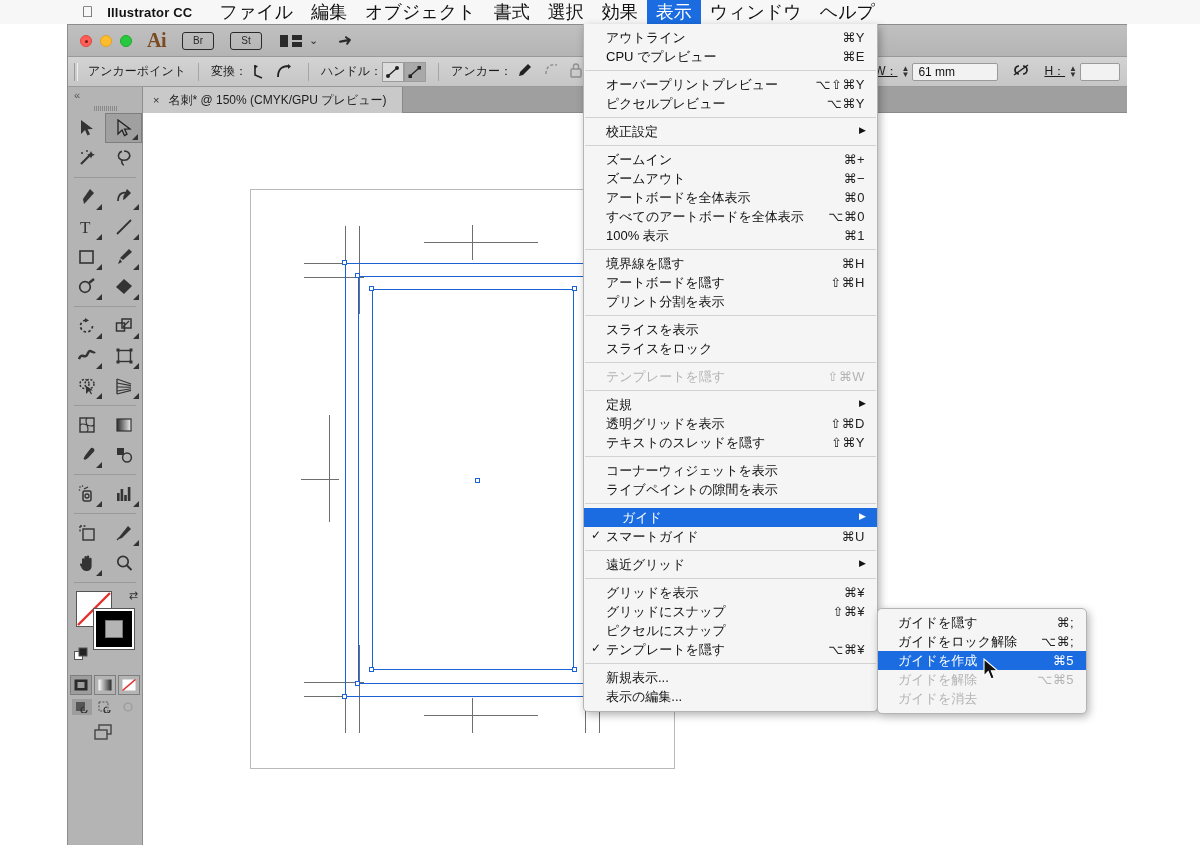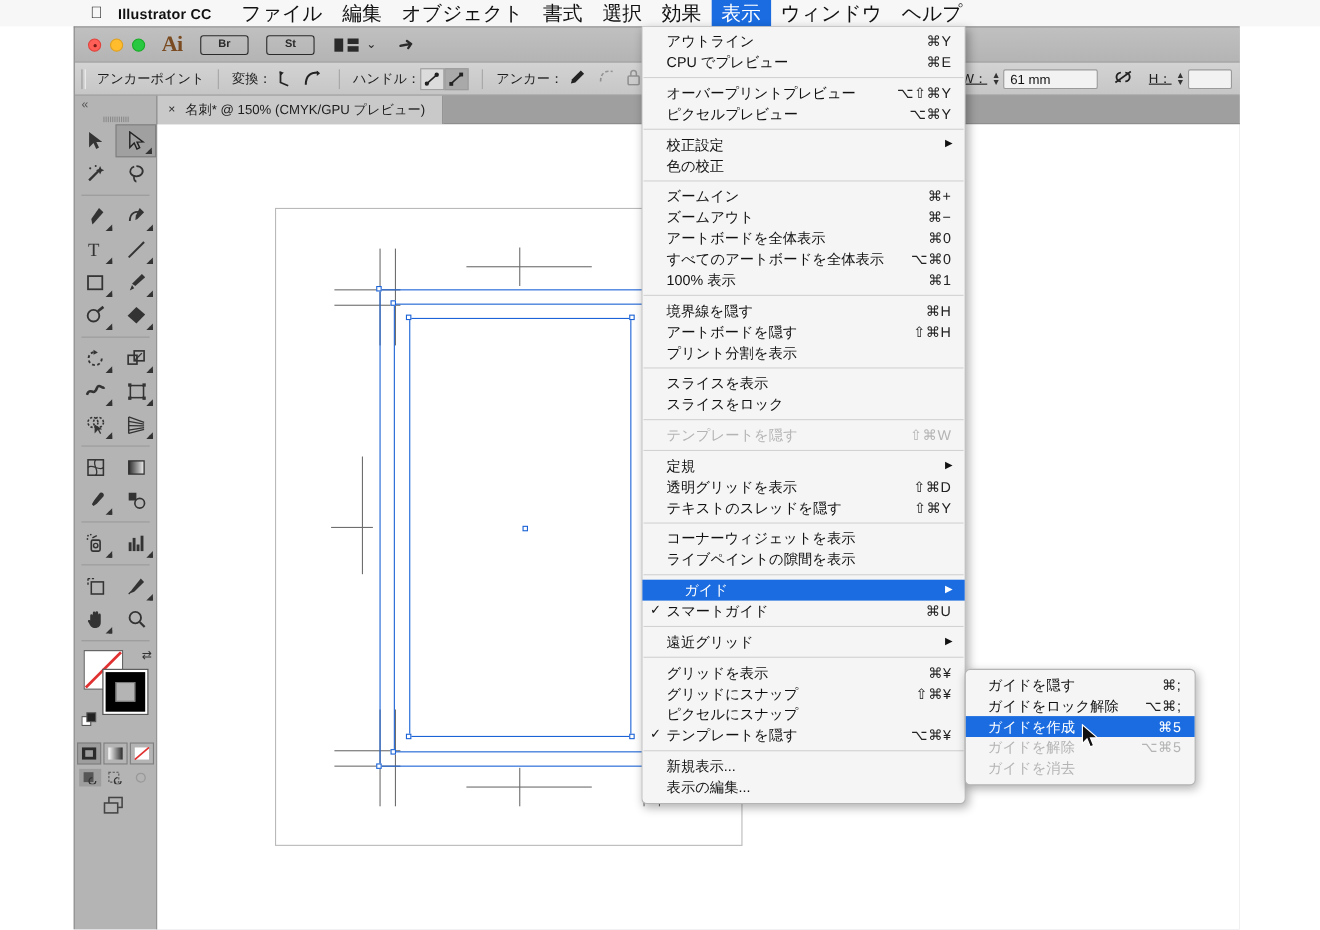--- a/index.html
+++ b/index.html
@@ -44,22 +44,22 @@
     border-bottom:1px solid #9a9a9a;
   }
   .traffic { display:flex; align-items:center; gap:8px; margin-left:12px; }
   .dot { width:12px; height:12px; border-radius:50%; position:relative;}
   .dot.red{ background:#ff5f57; border:1px solid #e0443e;}
   .dot.yellow{ background:#ffbd2e; border:1px solid #dea123;}
   .dot.green{ background:#28c940; border:1px solid #1aab29;}
   .dot.red::after{content:"";position:absolute;left:4px;top:4px;width:3px;height:3px;border-radius:50%;background:#7a1a15;}
   .ailogo{ margin-left:15px; font-size:20px; font-weight:bold; color:#7a4a20; font-family:"Liberation Serif",serif; letter-spacing:-.5px;}
   .appbtn{
-    margin-left:16px; width:44px; height:18px; border:1.5px solid #2a2a2a;
-    border-radius:3px; font-size:10px; font-weight:bold; color:#2a2a2a;
+    margin-left:16px; width:32px; height:18px; border:1.5px solid #2a2a2a;
+    border-radius:3px; font-size:10px; font-weight:normal; color:#2a2a2a;
     display:flex; align-items:center; justify-content:center; background:transparent;text-align:center;
   }
   .arrangeicon{ margin-left:18px; display:flex; align-items:center; gap:4px;}
   .arrangeicon .sq{ width:8px;height:12px;background:#2a2a2a;}
   .arrangeicon .bars{ display:flex;flex-direction:column;gap:2px;}
   .arrangeicon .bars i{ display:block;width:10px;height:5px;background:#2a2a2a;}
   .chev{ margin-left:7px; font-size:11px; color:#2a2a2a;}
   .rocket{ margin-left:20px; font-size:17px; color:#2a2a2a; transform:rotate(-10deg);}
 
   
@@ -708,23 +708,20 @@
       </div>
       <div class="mi">
         <span class="lab">ピクセルプレビュー</span>
         <span class="sc">⌥⌘Y</span>
       </div>
       <div class="mdiv"></div>
       <div class="mi">
         <span class="lab">校正設定</span>
         <span class="sub">▶</span>
       </div>
-      <div class="mi">
-        <span class="lab">色の校正</span>
-      </div>
       <div class="mdiv"></div>
       <div class="mi">
         <span class="lab">ズームイン</span>
         <span class="sc">⌘+</span>
       </div>
       <div class="mi">
         <span class="lab">ズームアウト</span>
         <span class="sc">⌘−</span>
       </div>
       <div class="mi">

